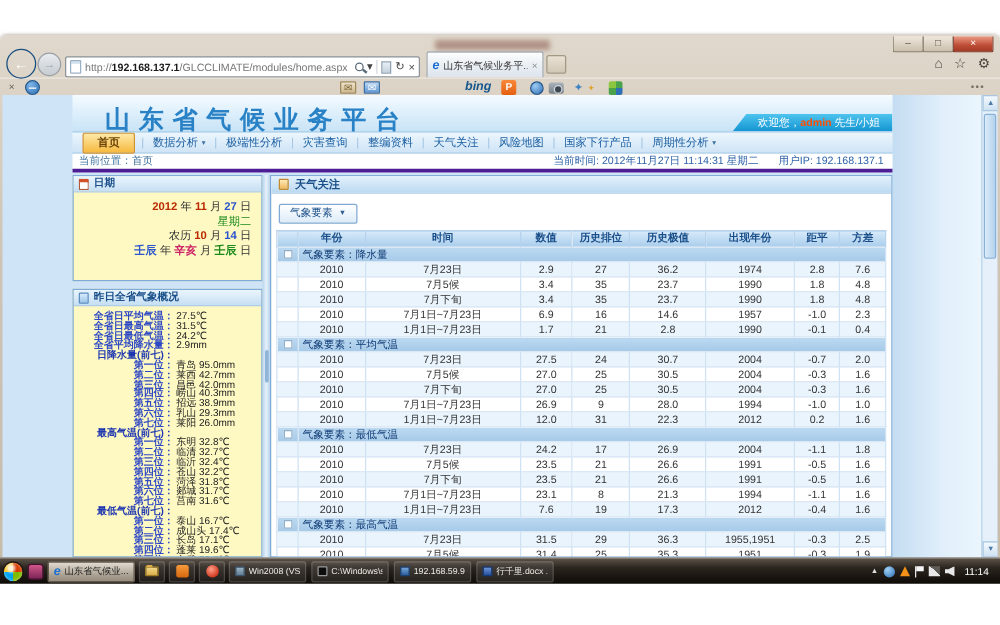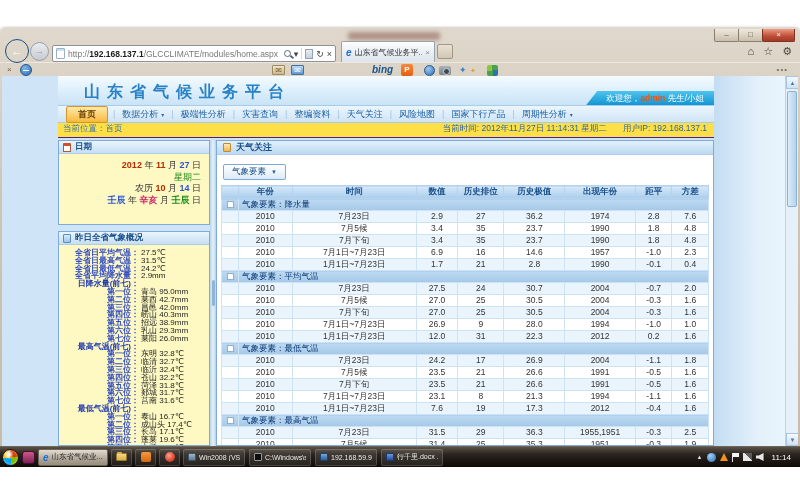--- a/index.html
+++ b/index.html
@@ -59,33 +59,33 @@
   .ic-green{position:absolute;left:487px;top:2px;width:11px;height:11px;border-radius:2px;background:conic-gradient(#4aa34a 0 25%,#2f6fb6 0 50%,#4aa34a 0 75%,#8cc63f 0)}
   .dots{position:absolute;right:12px;top:2px;color:#7a7365;font-size:8px;letter-spacing:1px}
 
   
   .viewport{position:absolute;left:2px;top:48px;width:796px;height:370px;background:#cfe5f7;overflow:hidden}
   .band{position:absolute;left:0;top:0;width:56px;height:100%;background:linear-gradient(90deg,#28598f,#44790 0,#43729f 8%,#6f9cc8 45%,#a9ccea 80%,#cfe5f7)}
   .rightfade{position:absolute;left:712px;top:0;width:71px;height:100%;background:linear-gradient(90deg,#c4ddf2,#e2f0fb 60%,#eaf5fd)}
   .site{position:absolute;left:56px;top:0;width:656px;height:100%}
 
   .banner{position:relative;height:30px;background:linear-gradient(#f4fbff,#dbeefb 55%,#c9e3f6);border-bottom:1px solid #a9cde9}
-  .site-title{position:absolute;left:26px;top:6px;font-size:16px;font-weight:bold;color:#2a82c6;letter-spacing:7px;white-space:nowrap}
+  .site-title{position:absolute;left:26px;top:6px;font-size:20px;font-weight:bold;color:#2a82c6;letter-spacing:7px;white-space:nowrap}
   .welcome{position:absolute;right:0;bottom:0;height:14px;background:linear-gradient(#4fc4ee,#1495d2);clip-path:polygon(11px 0,100% 0,100% 100%,0 100%);
     color:#fff;font-size:8.5px;line-height:14px;padding:0 10px 0 20px;white-space:nowrap}
   .welcome .user{color:#ff4d00;font-weight:bold}
 
   .navbar{height:17px;background:linear-gradient(#ecf6fd,#cfe4f6);border-bottom:1px solid #a9cbe8;display:flex;align-items:center;
     font-size:9px;color:#1b5fa2;padding-left:3px;white-space:nowrap}
   .nav-item{padding:2px 7px;display:inline-flex;align-items:center;gap:3px}
   .nav-item.active{background:linear-gradient(#ffe9a8,#f6b93e);border:1px solid #d8932a;border-radius:2px;color:#6b4304;font-weight:bold;margin:0 5px;padding:1px 11px}
   .nav-sep{color:#9fc3e2}
   .nav-caret{font-size:6px;color:#3a6f9f}
 
-  .statusrow{height:15px;background:#fde047;border-bottom:1px solid #4c1d95;display:flex;font-size:8.5px;color:#41739e;padding:0 5px}
+  .statusrow{height:15px;background:#ffffff;border-bottom:3px solid #4c1d95;display:flex;align-items:center;font-size:8.5px;color:#41739e;padding:0 5px}
   .st-loc{flex:1}
   .st-time{color:#2d64a8;margin-right:16px}
   .st-ip{color:#2d64a8;margin-right:2px}
 
   .content-row{display:flex;margin-top:2px;height:306px}
   .sidebar{width:152px;display:flex;flex-direction:column}
   .panel{background:#fef9c3;border:1px solid #7fabd8}
   .panel-hd{height:13px;background:linear-gradient(#eaf5fd,#c6dff3);border-bottom:1px solid #aecde9;display:flex;align-items:center;gap:4px;
     padding:0 4px;font-size:8.5px;font-weight:bold;color:#1a4f8a;white-space:nowrap}
   .cal-icon{width:8px;height:9px;background:#fff;border:1px solid #b05a3a;border-top:3px solid #d2502a;border-radius:1px;flex:0 0 auto}

